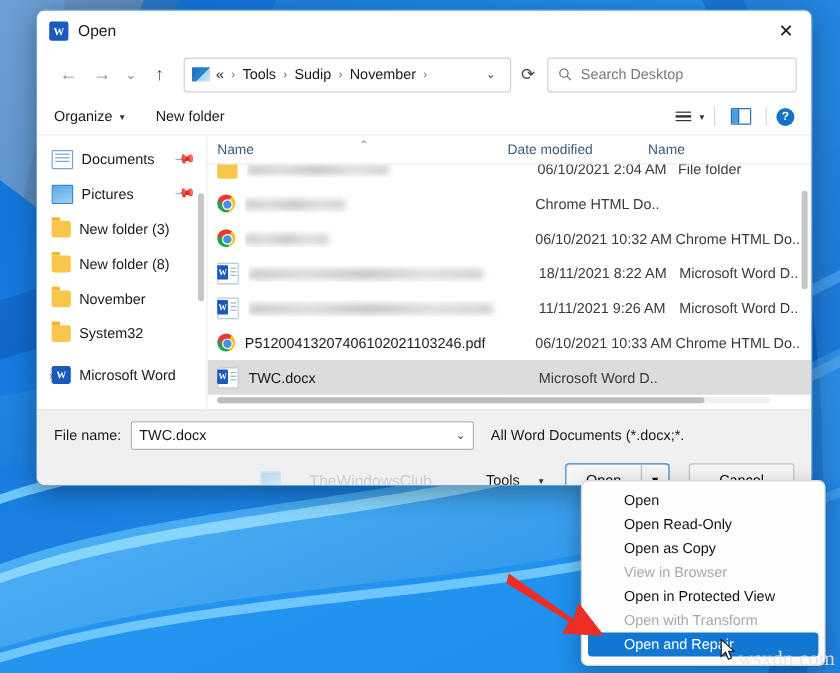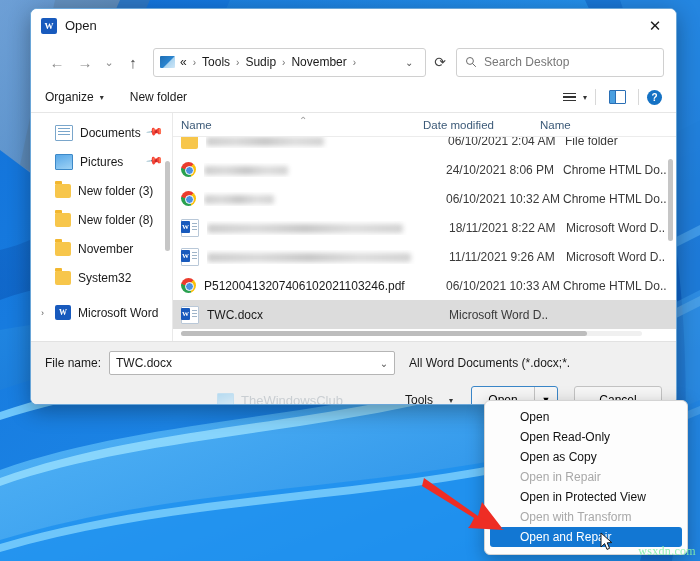--- a/index.html
+++ b/index.html
@@ -90,21 +90,21 @@
   }
 
   
   .body{display:flex;height:228px;border-top:1px solid #e6e6e6;}
   .tree{
     width:148px;padding-top:5px;position:relative;background:#fff;
     border-right:1px solid #e9e9e9;
   }
   .tree-item{
     display:flex;align-items:center;height:29px;font-size:12px;color:#1a1a1a;
-    padding-left:24px;position:relative;
+    padding-left:12px;position:relative;
   }
   .tree-item .chev{
     position:absolute;left:10px;font-size:9px;color:#555;
   }
   .ti-ico{width:16px;height:14px;margin-right:7px;flex:0 0 auto;}
   .folder{
     background:#f7c64b;border-radius:1px 2px 2px 2px;position:relative;
   }
   .folder:before{
     content:"";position:absolute;left:0;top:-2.5px;width:7px;height:3px;
@@ -201,21 +201,21 @@
   }
   .finput .v{flex:1;}
   .finput .cv{color:#555;font-size:10px;}
   .ftype-sel{
     margin-left:14px;width:165px;height:22px;background:#f0f0f0;
     display:flex;align-items:center;font-size:12px;color:#1a1a1a;
     white-space:nowrap;overflow:hidden;
   }
   .ftype-sel .cv{margin-left:auto;color:#555;font-size:10px;padding-left:4px;}
   .frow2{display:flex;align-items:center;margin-top:11px;}
-  .wm{display:flex;align-items:center;gap:7px;margin-left:172px;opacity:.45;}
+  .wm{display:flex;align-items:center;gap:24px;margin-left:172px;opacity:.45;}
   .wm-ico{
     width:15px;height:13px;background:linear-gradient(160deg,#6fc0f0,#bfe4fa);
     border:1px solid #8fcdf2;border-radius:1px;
   }
   .wm-txt{font-size:13px;color:#9aa5ae;}
   .tools{margin-left:auto;display:flex;align-items:center;gap:16px;font-size:12px;color:#1a1a1a;}
   .open-split{
     margin-left:18px;display:flex;height:26px;border:1.6px solid #3a86c8;border-radius:3px;
     background:#f6f6f6;overflow:hidden;
   }
@@ -236,21 +236,21 @@
     height:20px;display:flex;align-items:center;padding-left:30px;
     font-size:12px;color:#111;border-radius:3px;
   }
   .mi.disabled{color:#a8a8a8;}
   .mi.hl{background:#1277d3;color:#fff;}
 
   
   #cursor{position:absolute;left:600px;top:532px;width:13px;height:19px;}
   #redarrow{position:absolute;left:420px;top:472px;width:92px;height:62px;}
   #wmark{
-    position:absolute;right:4px;bottom:2px;font-size:12px;color:#86efac;
+    position:absolute;right:4px;bottom:2px;font-size:17px;color:#e5e5e5;
     font-family:"Liberation Serif",serif;opacity:.9;letter-spacing:.3px;
   }
 </style>
 </head>
 <body>
 
 <div id="wallpaper">
   <svg viewBox="0 0 700 561" xmlns="http://www.w3.org/2000/svg">
     <defs>
       <linearGradient id="bgG" x1="0" y1="0" x2="1" y2="1">
@@ -405,21 +405,20 @@
       <div class="rows">
         <div class="frow" style="margin-top:-11px;">
           <span class="fico folder"></span>
           <span class="fname"><span class="blur" style="width:118px"></span></span>
           <span class="fdate">06/10/2021 2:04 AM</span>
           <span class="ftype">File folder</span>
         </div>
         <div class="frow">
           <span class="fico chrome"></span>
           <span class="fname"><span class="blur" style="width:84px"></span></span>
-          <span class="fdate">24/10/2021 8:06 PM</span>
           <span class="ftype">Chrome HTML Do..</span>
         </div>
         <div class="frow">
           <span class="fico chrome"></span>
           <span class="fname"><span class="blur" style="width:70px"></span></span>
           <span class="fdate">06/10/2021 10:32 AM</span>
           <span class="ftype">Chrome HTML Do..</span>
         </div>
         <div class="frow">
           <span class="fico wdoc"></span>
@@ -483,21 +482,21 @@
       </div>
       <div class="cancel">Cancel</div>
     </div>
   </div>
 </div>
 
 <div id="menu">
   <div class="mi">Open</div>
   <div class="mi">Open Read-Only</div>
   <div class="mi">Open as Copy</div>
-  <div class="mi disabled">Open in Repair</div>
+  <div class="mi disabled">View in Browser</div>
   <div class="mi">Open in Protected View</div>
   <div class="mi disabled">Open with Transform</div>
   <div class="mi hl">Open and Repair</div>
 </div>
 
 <svg id="redarrow" viewBox="0 0 92 62">
   <path d="M4,6 L58,44 L62,30 L82,56 L50,54 L54,46 L2,14 Z" fill="#ee2d24"></path>
   <path d="M58,44 L84,58 L48,56 Z" fill="#ee2d24"></path>
 </svg>
 

